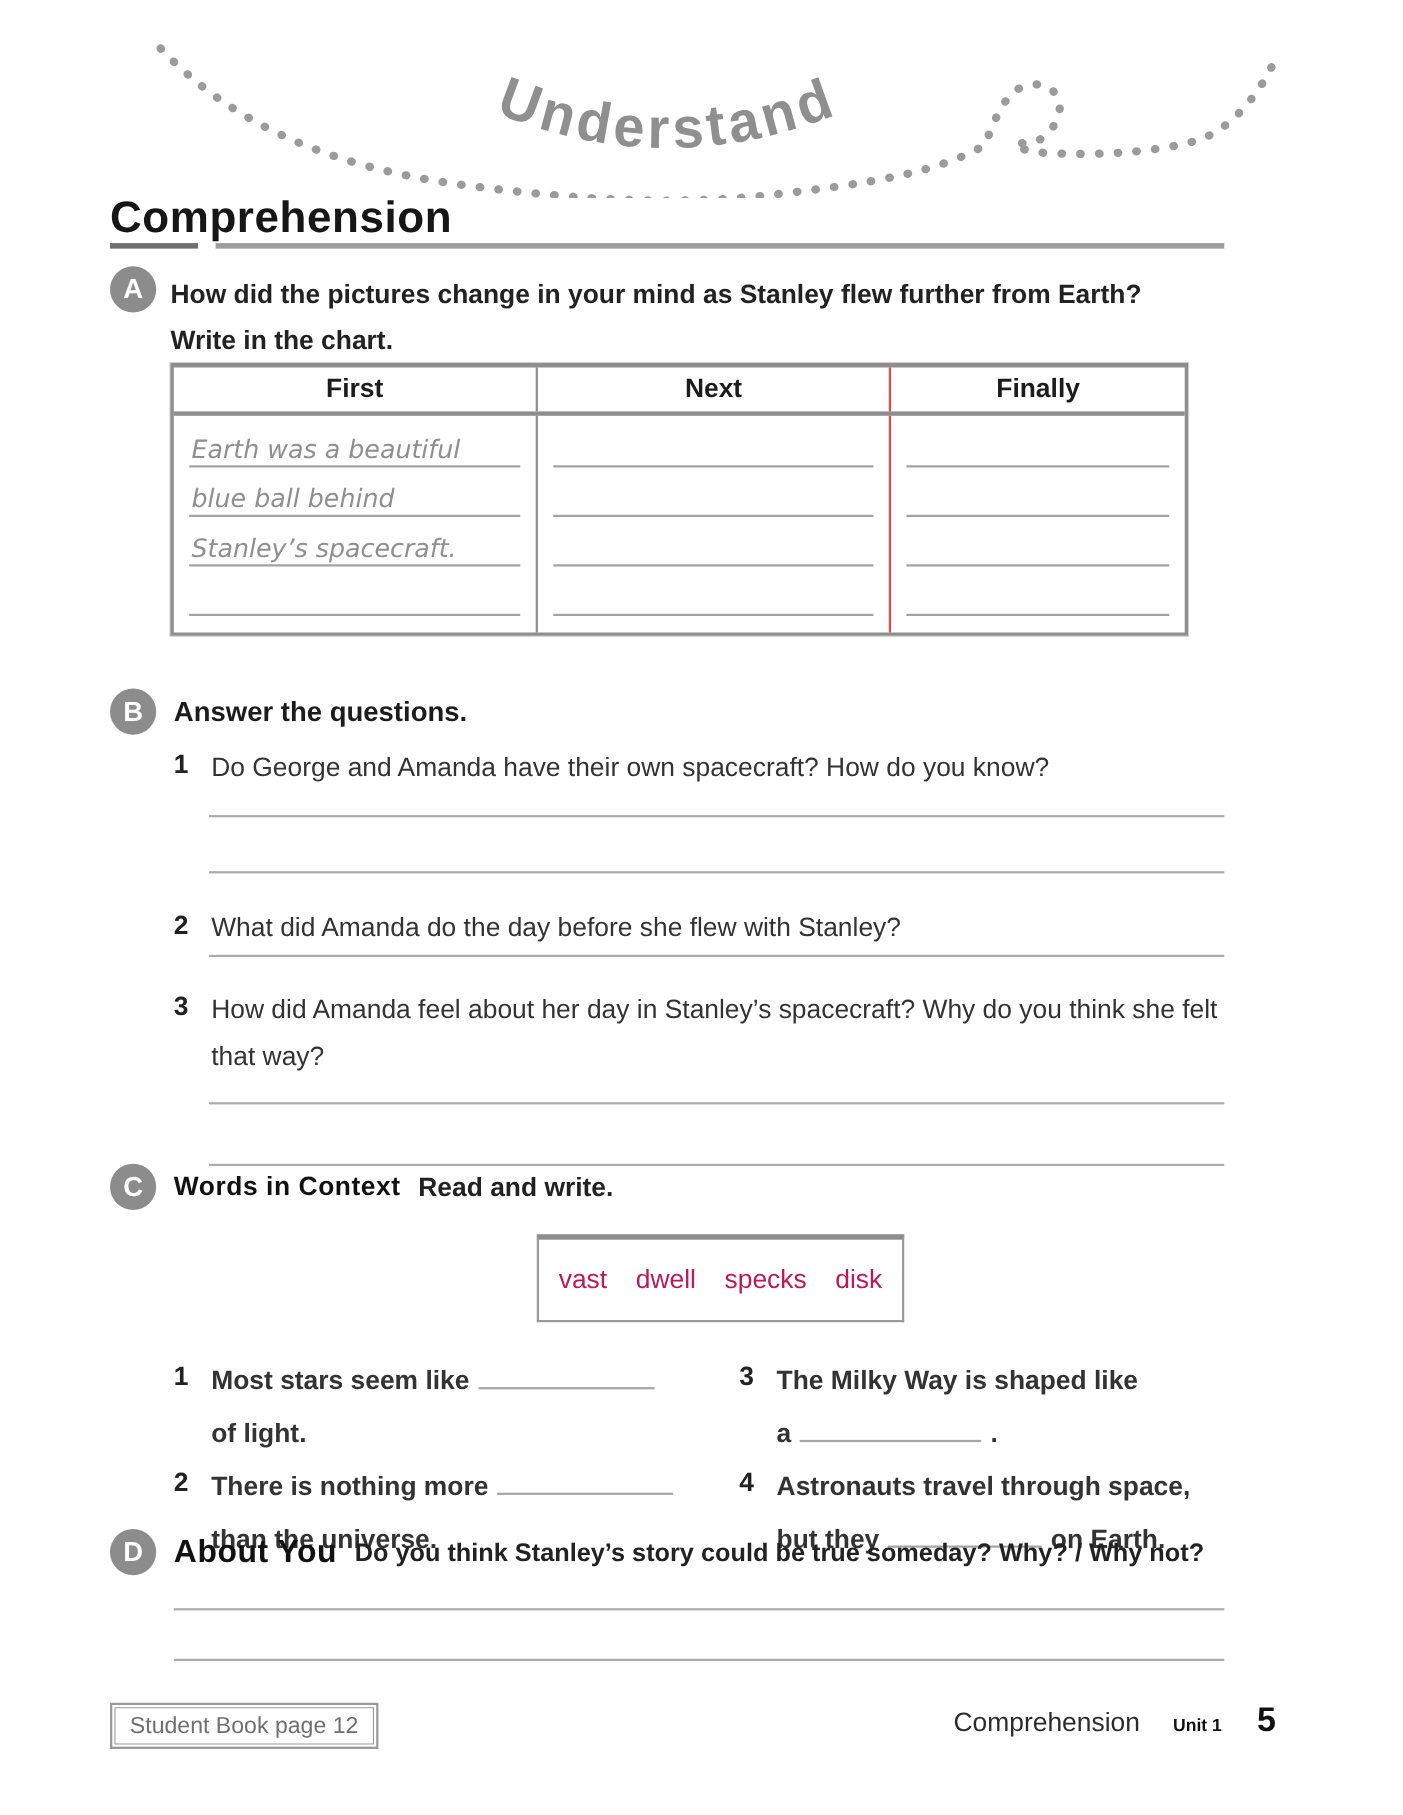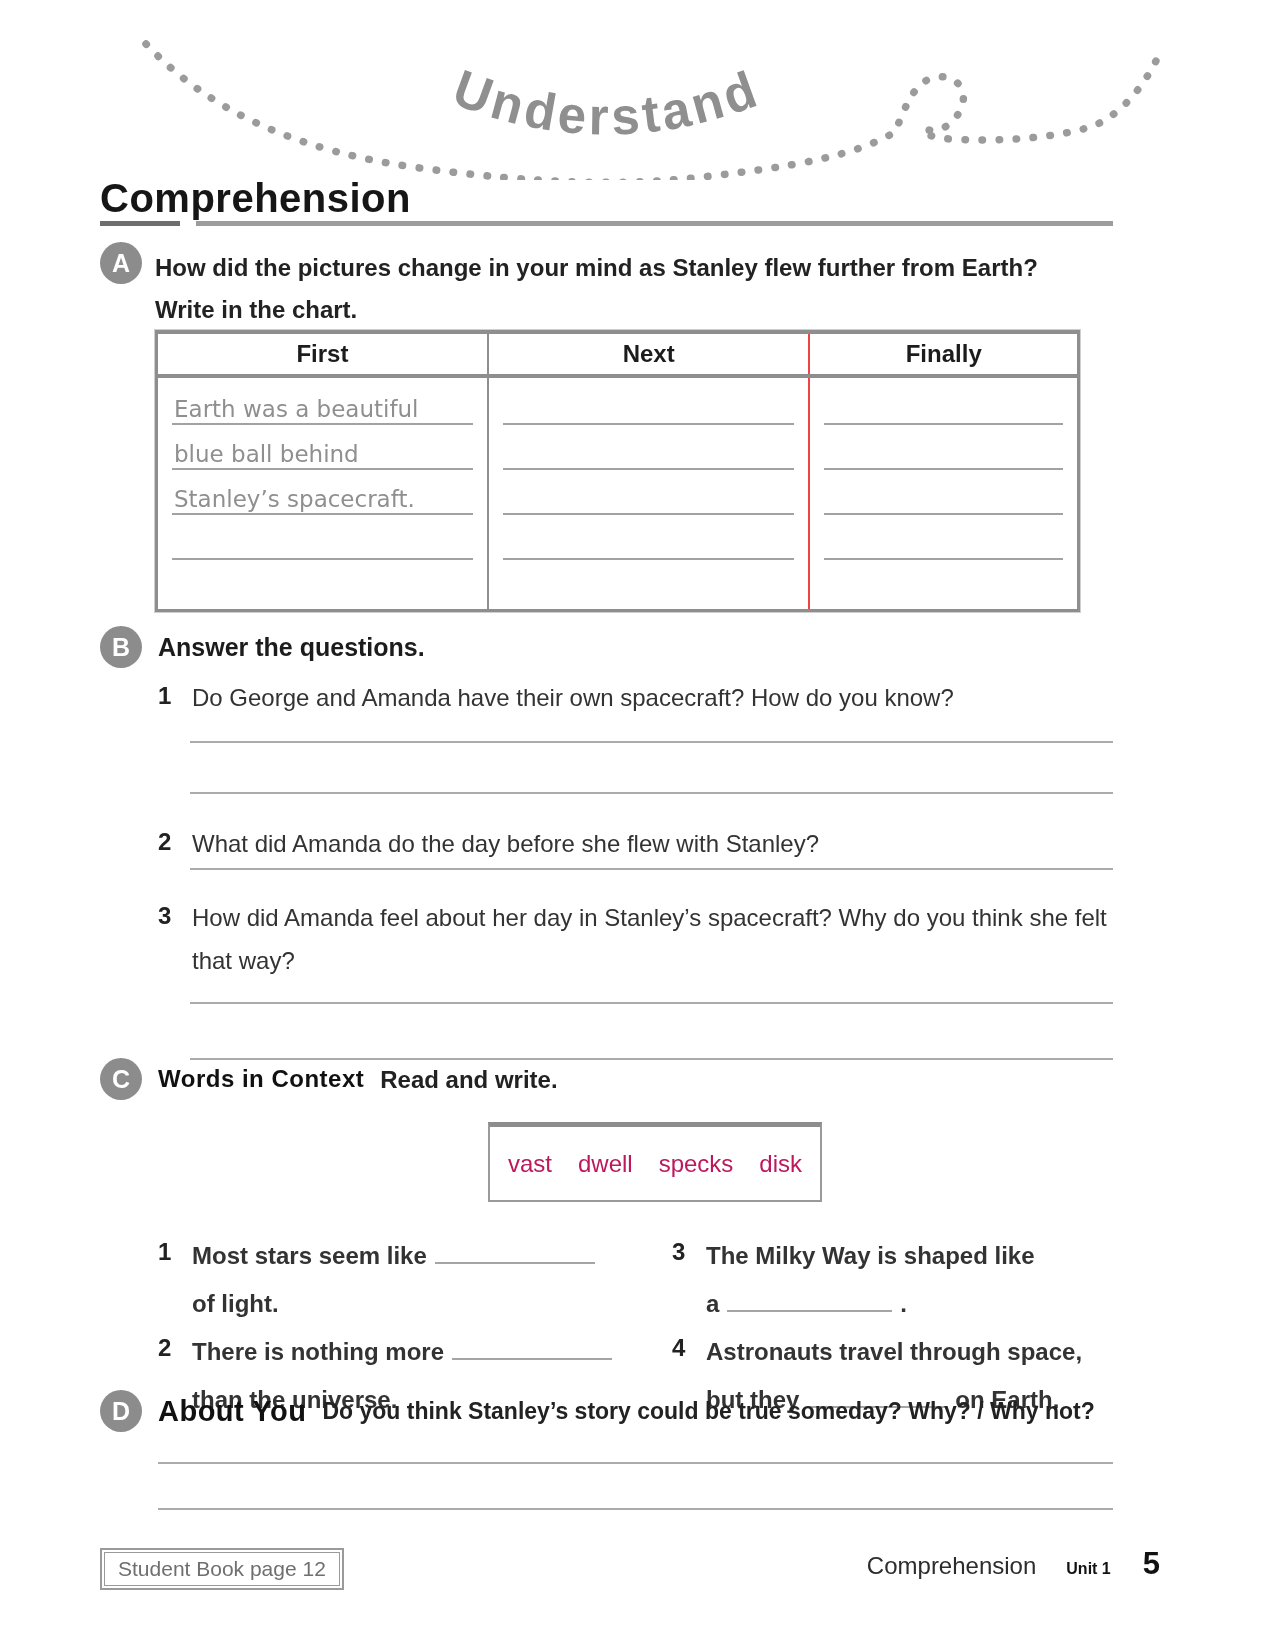--- a/index.html
+++ b/index.html
@@ -36,31 +36,31 @@
     font-size:25px; font-weight:700;
   }
 
   
   .a-badge { position:absolute; top:242px; left:100px; }
   .a-question {
     position:absolute; top:247px; left:155px; width:945px;
     font-size:24px; font-weight:700; line-height:42px; color:#222;
   }
   .atable {
-    position:absolute; top:330px; left:155px; width:925px; height:282px;
+    position:absolute; top:330px; left:155px; width:925px; height:248px;
     border:3px solid #8e8e8e; border-top-width:4px;
     box-shadow:0 0 0 1px #cfcfcf;
     display:flex; flex-direction:column;
   }
   .atable-header { display:flex; height:44px; border-bottom:4px solid #8e8e8e; }
   .ath {
     display:flex; align-items:center; justify-content:center;
     font-size:24px; font-weight:700; color:#1c1c1c;
   }
-  .atable-body { display:flex; flex:1; }
+  .atable-body { display:flex; flex:1;font-style:italic; }
   .atd { padding:0 14px; }
   .c1 { width:36%; border-right:2px solid #8e8e8e; }
   .c2 { width:35%; border-right:2px solid #ef4444; }
   .c3 { width:29%; }
   .trow { position:relative; height:45px; border-bottom:2px solid #a2a2a2; }
   .trow.first { height:47px; }
   .sample {
     position:absolute; bottom:1px; left:2px;
     font-family:"DejaVu Sans", sans-serif;
     font-size:23px; color:#8f8f8f; white-space:nowrap;

